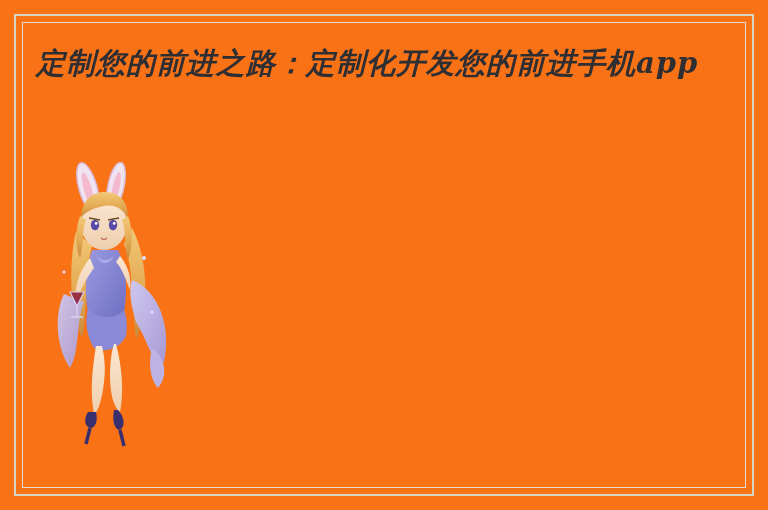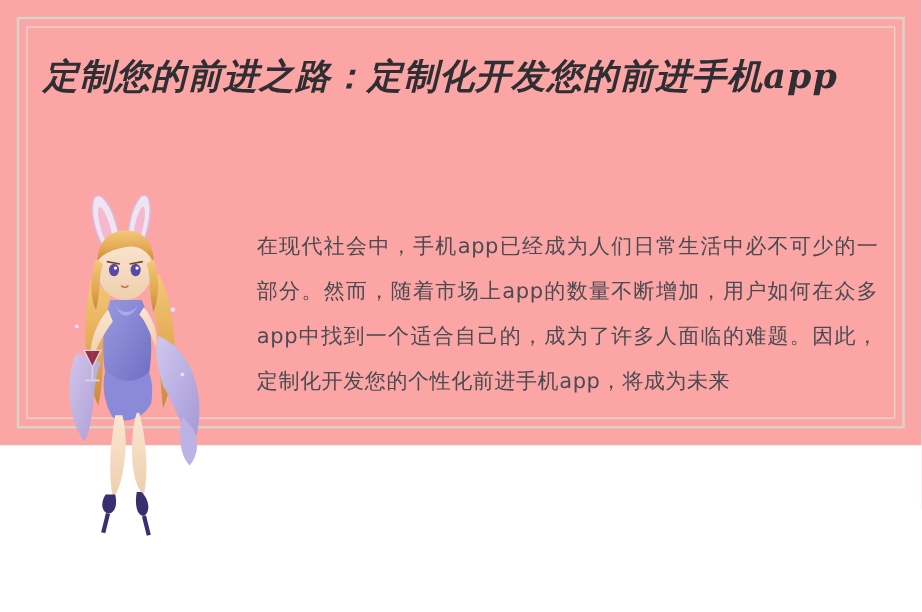--- a/index.html
+++ b/index.html
@@ -9,23 +9,23 @@
   }
   body {
     width: 768px;
     height: 510px;
     overflow: hidden;
     font-family: "Liberation Sans", sans-serif;
   }
   .page {
     position: relative;
     width: 768px;
-    height: 371px;
+    height: 510px;
     box-sizing: border-box;
-    background: #fca5a5;
+    background: #f97316;
     padding: 14px;
   }
   .outer-frame {
     position: absolute;
     left: 14px;
     top: 14px;
     right: 14px;
     bottom: 14px;
     border: 2px solid #d9d4c8;
     box-sizing: border-box;
@@ -176,17 +176,16 @@
           <path d="M50 266 L46 282" stroke="#3a2f6e" stroke-width="3.5"></path>
           <path d="M78 248 C84 254 86 264 80 268 C74 268 72 258 74 248 Z" fill="#3a2f6e"></path>
           <path d="M80 268 L84 284" stroke="#3a2f6e" stroke-width="3.5"></path>
 
           <circle cx="104" cy="96" r="2" fill="#e6dcff"></circle>
           <circle cx="24" cy="110" r="1.6" fill="#e6dcff"></circle>
           <circle cx="112" cy="150" r="1.6" fill="#e6dcff"></circle>
         </svg>
       </div>
 
-      <p class="paragraph">在现代社会中，手机app已经成为人们日常生活中必不可少的一部分。然而，随着市场上app的数量不断增加，用户如何在众多app中找到一个适合自己的，成为了许多人面临的难题。因此，定制化开发您的个性化前进手机app，将成为未来</p>
 
     </div>
   </div>
 </div>
 
 </body></html>

